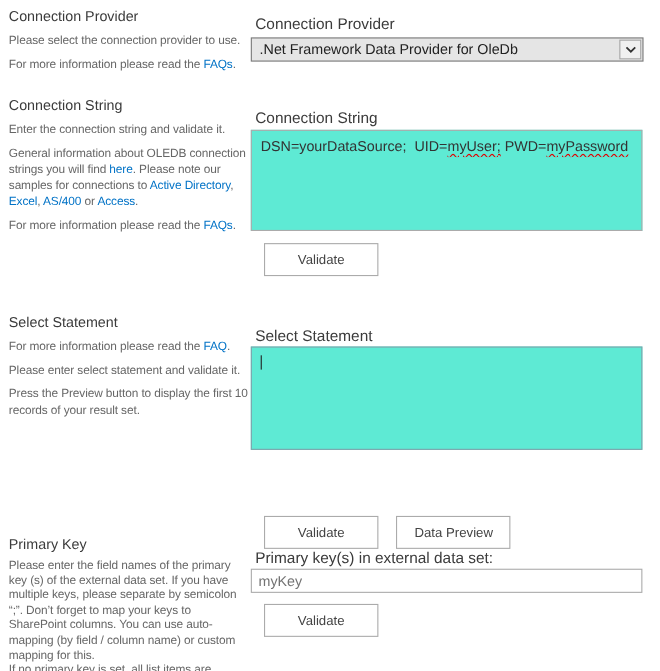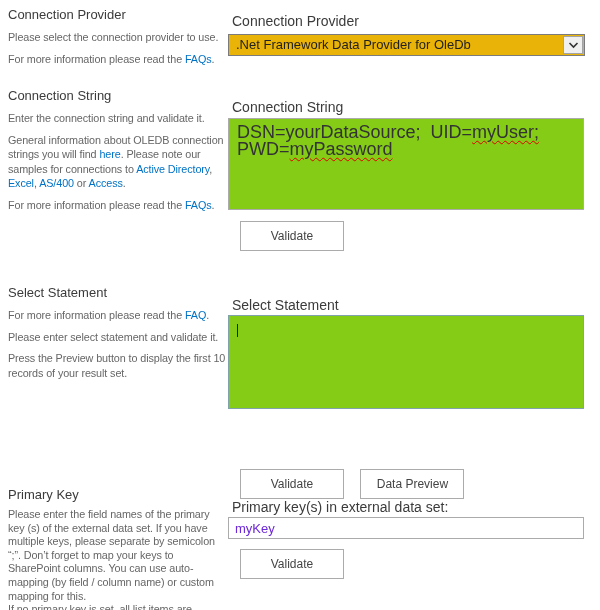--- a/index.html
+++ b/index.html
@@ -20,36 +20,36 @@
   .left p.tight{line-height:13.6px;margin:0;}
   .link{color:var(--link);cursor:pointer;}
   .squiggle{text-decoration-line:underline;text-decoration-style:wavy;text-decoration-color:var(--squiggle);text-decoration-thickness:1px;text-underline-offset:2px;}
 
   .right h3{font-size:14px;font-weight:400;color:#3b3b3b;margin:0 0 0 4px;line-height:16px;}
   .r1 h3{margin-top:8px;}
   .r2 h3{margin-top:13px;}
   .r3 h3{margin-top:14px;}
   .r4 h3{margin-top:14px;}
 
-  .select{position:relative;margin-top:5px;width:357px;height:22px;border:1px solid #7b7b7b;background:#eab308;font-size:13px;color:#222;line-height:20px;padding:0 26px 0 7px;cursor:default;white-space:nowrap;overflow:hidden;}
+  .select{position:relative;margin-top:5px;width:357px;height:22px;border:1px solid #7b7b7b;background:#e5e5e5;font-size:13px;color:#222;line-height:20px;padding:0 26px 0 7px;cursor:default;white-space:nowrap;overflow:hidden;}
   .arrowbox{position:absolute;right:1px;top:1px;width:20px;height:18px;background:#f0f0f0;border:1px solid #a3a3a3;display:flex;align-items:center;justify-content:center;}
 
-  .textbox{margin-top:3px;width:356px;border:1px solid #ababab;background:#84cc16;font-size:18px;color:#333;padding:5px 8px;line-height:17px;white-space:pre-wrap;overflow:hidden;}
+  .textbox{margin-top:3px;width:356px;border:1px solid #ababab;background:#5eead4;font-size:13px;color:#333;padding:5px 8px;line-height:17px;white-space:pre-wrap;overflow:hidden;}
   .textbox.cs{height:92px;}
   .textbox.focus{border:1px solid var(--focus);height:94px;margin-top:2px;}
 
   .caret{display:inline-block;width:1px;height:13px;background:#222;vertical-align:-2px;}
 
   .btn{display:inline-block;height:30px;min-width:104px;padding:0 14px;background:#fff;border:1px solid #ababab;color:#444;font-size:12px;font-family:inherit;text-align:center;cursor:pointer;line-height:24px;}
   .btnrow{margin-top:11px;margin-left:12px;}
   .btnrow .btn + .btn{margin-left:12px;margin-top:48px;}
   .r3 .btnrow{margin-top:12px;}
   .r4 .btnrow{margin-top:10px;}
 
-  .textinput{margin-top:2px;width:356px;height:22px;border:1px solid #ababab;background:#fff;font-size:13px;color:#6d28d9;padding:1px 6px;font-family:inherit;outline:none;}
+  .textinput{margin-top:2px;width:356px;height:22px;border:1px solid #ababab;background:#fff;font-size:13px;color:#737373;padding:1px 6px;font-family:inherit;outline:none;}
 </style>
 </head>
 <body>
 
 <div class="page">
 
   <section class="row" style="top:5px;">
     <div class="left">
       <h2>Connection Provider</h2>
       <p>Please select the connection provider to use.</p>

